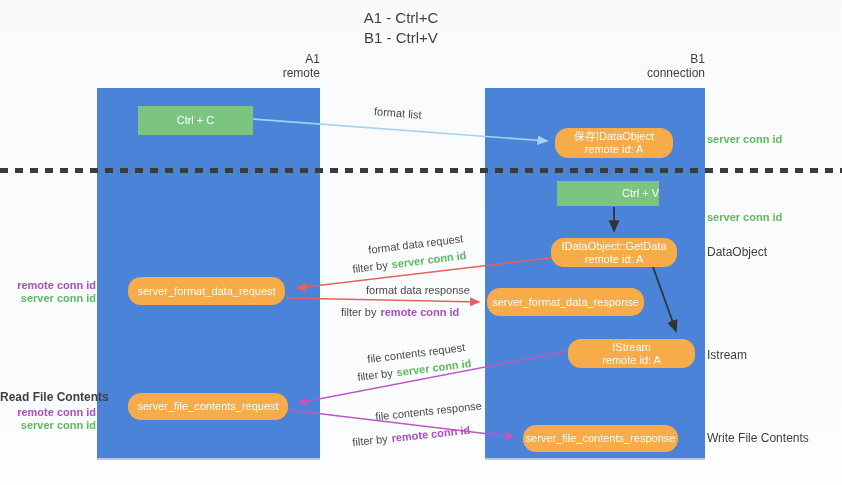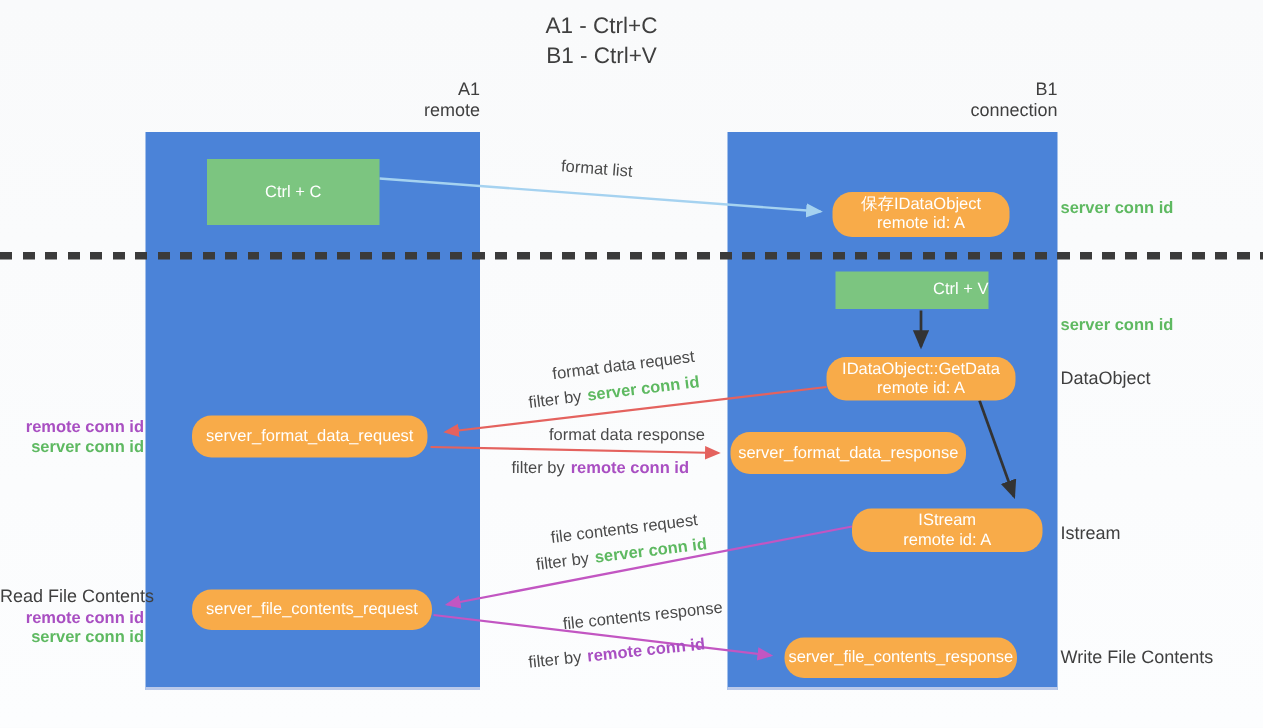--- a/index.html
+++ b/index.html
@@ -22,21 +22,21 @@
     color:#3f3f3f; line-height:14px; z-index:5; }
   #hdr-left  { left:97px;  width:223px; }
   #hdr-right { left:485px; width:220px; }
 
   .node { position:absolute; display:flex; flex-direction:column; align-items:center;
     justify-content:center; color:#fff; font-size:11px; line-height:13px;
     text-align:center; z-index:3; }
   .green  { background:var(--node_green); }
   .orange { background:var(--node_orange);border-radius:13px; }
 
-  #n-ctrlc   { left:138px; top:106px; width:115px; height:44px; }
+  #n-ctrlc   { left:138px; top:106px; width:115px; height:29px; }
   #n-saveobj { left:555px; top:128px; width:118px; height:30px; }
   #n-ctrlv   { left:557px; top:181px; width:102px; height:25px;align-items:flex-end; }
   #n-getdata { left:551px; top:238px; width:126px; height:29px; }
   #n-freq    { left:128px; top:277px; width:157px; height:28px; }
   #n-fres    { left:487px; top:288px; width:157px; height:28px; }
   #n-istream { left:568px; top:339px; width:127px; height:29px; }
   #n-creq    { left:128px; top:393px; width:160px; height:27px; }
   #n-cres    { left:523px; top:425px; width:155px; height:27px; }
 
   .divider { position:absolute; left:0; top:168px; width:842px; height:5px; z-index:4;
@@ -179,17 +179,17 @@
   </div>
 
   <div class="side-label conn" style="top:133px;">server conn id</div>
   <div class="side-label conn" style="top:211px;">server conn id</div>
   <div class="side-label" style="top:245px;">DataObject</div>
   <div class="side-label" style="top:348px;">Istream</div>
   <div class="side-label" style="top:431px;">Write File Contents</div>
 
   <div class="left-label purple" style="top:279px;">remote conn id</div>
   <div class="left-label greent" style="top:292px;">server conn id</div>
-  <div class="left-label plain" style="top:390px;">Read File Contents</div>
+  <div class="left-label plain" style="top:390px;font-weight:bold;">Read File Contents</div>
   <div class="left-label purple" style="top:406px;">remote conn id</div>
   <div class="left-label greent" style="top:419px;">server conn id</div>
 
 </div>
 
 </body></html>

